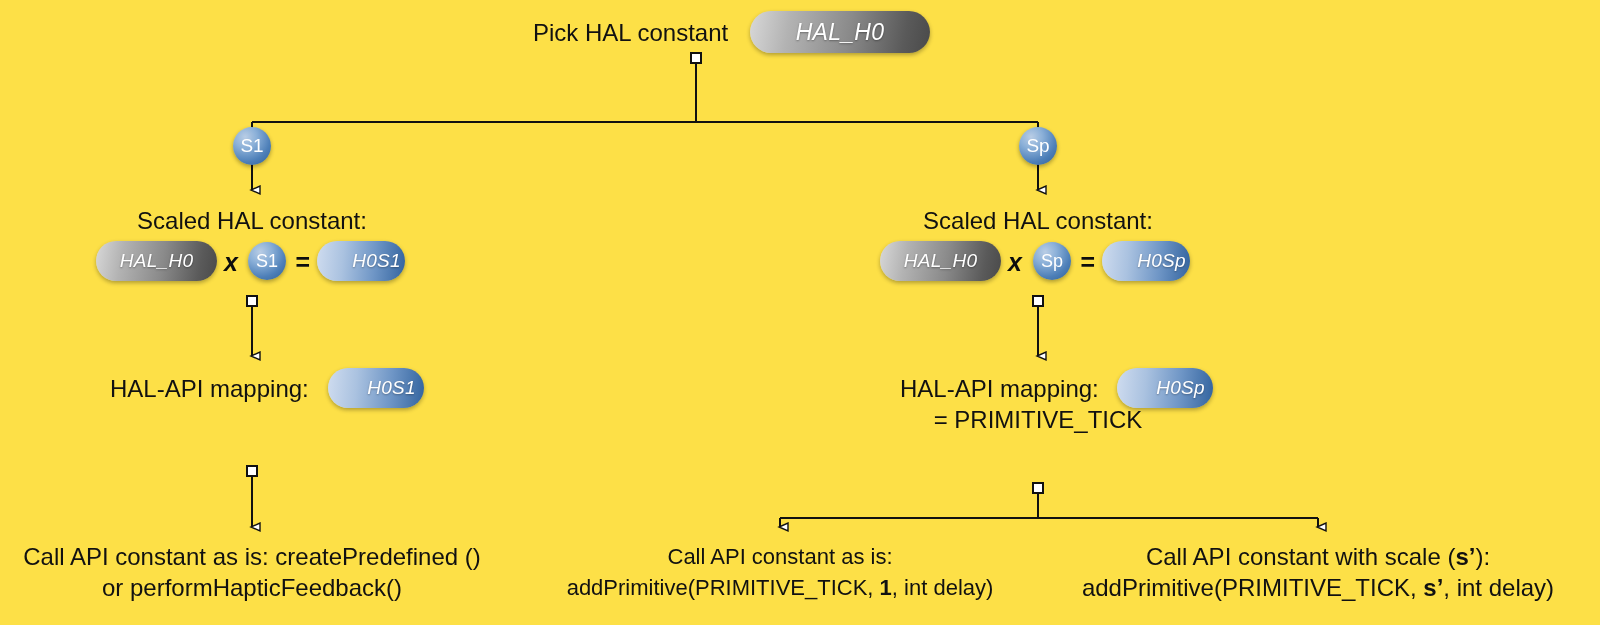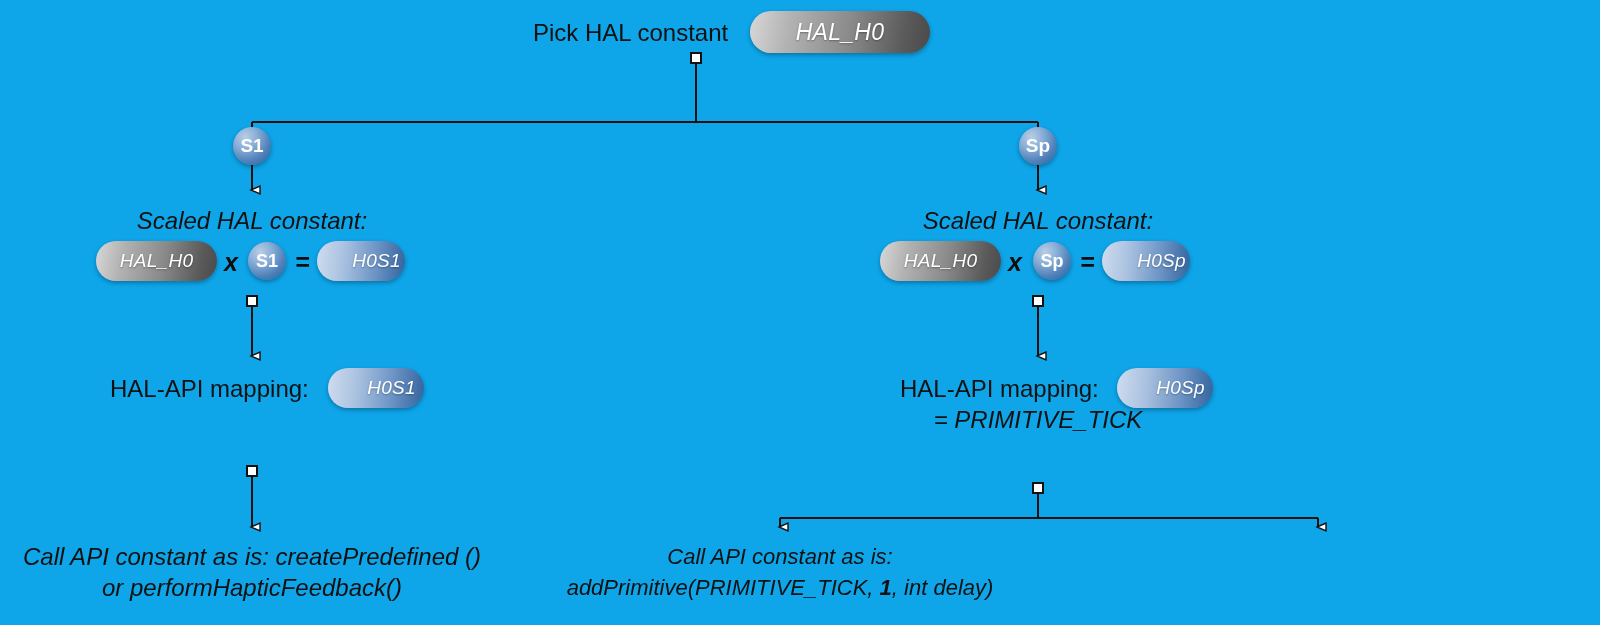--- a/index.html
+++ b/index.html
@@ -8,21 +8,21 @@
     background: #ffffff;
   }
   body {
     font-family: "Liberation Sans", sans-serif;
     color: #000000;
   }
   #canvas {
     position: relative;
     width: 1600px;
     height: 625px;
-    background: #0ea5e9;
+    background: #fde047;
     overflow: hidden;
   }
   #wires {
     position: absolute;
     left: 0;
     top: 0;
     width: 1600px;
     height: 625px;
     pointer-events: none;
   }
@@ -31,21 +31,20 @@
   .txt {
     position: absolute;
     font-size: 23px;
     line-height: 29px;
     color: #111111;
     white-space: nowrap;
   }
   .txt.center {
     text-align: center;
     transform: translateX(-50%);
-    font-style: italic;
   }
   .multiline { white-space: normal; }
 
   
   .pill {
     position: absolute;
     display: flex;
     align-items: center;
     justify-content: center;
     border-radius: 999px;
@@ -65,21 +64,21 @@
     text-shadow: 0 1px 2px rgba(0,0,0,0.30);
     padding-left: 31px;
   }
   .badge {
     position: absolute;
     border-radius: 50%;
     display: flex;
     align-items: center;
     justify-content: center;
     color: #ffffff;
-    font-weight: bold;
+    font-weight: normal;
     background: radial-gradient(circle at 32% 26%, #b9cde5 0%, #8bb0d8 30%, #4d7fb8 66%, #2f5f96 100%);
     box-shadow: 0 2px 4px rgba(0,0,0,0.32);
     box-sizing: border-box;
   }
   .op {
     position: absolute;
     font-weight: bold;
     font-style: italic;
     color: #0d0d0d;
     font-size: 25px;
@@ -159,14 +158,22 @@
   <div class="pill pill-blue" style="left:1117px; top:368px; width:96px; height:40px; font-size:19px;">H0Sp</div>
   <div class="txt center" style="left:1038px; top:405px; font-size:24px;">= PRIMITIVE_TICK</div>
 
   <div class="txt center multiline" style="left:780px; top:541px; width:530px; font-size:22px; line-height:31px;">
     <div>Call API constant as is:</div>
     <div>
       <span>addPrimitive(PRIMITIVE_TICK, </span><b class="tight">1</b><span>, int delay)</span>
     </div>
   </div>
 
+  <div class="txt center multiline" style="left:1318px; top:541px; width:540px; font-size:24px; line-height:31px;">
+    <div>
+      <span>Call API constant with scale (</span><b class="tight">s’</b><span>):</span>
+    </div>
+    <div>
+      <span>addPrimitive(PRIMITIVE_TICK, </span><b class="tight">s’</b><span>, int delay)</span>
+    </div>
+  </div>
 
 </div>
 
 </body></html>

